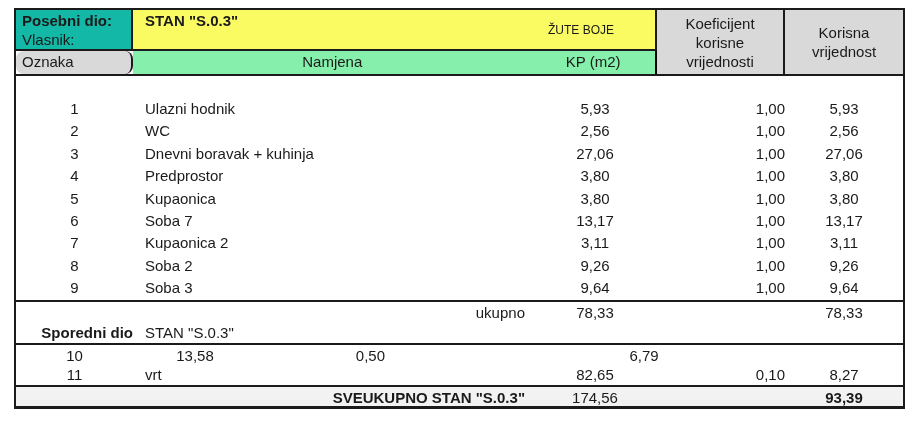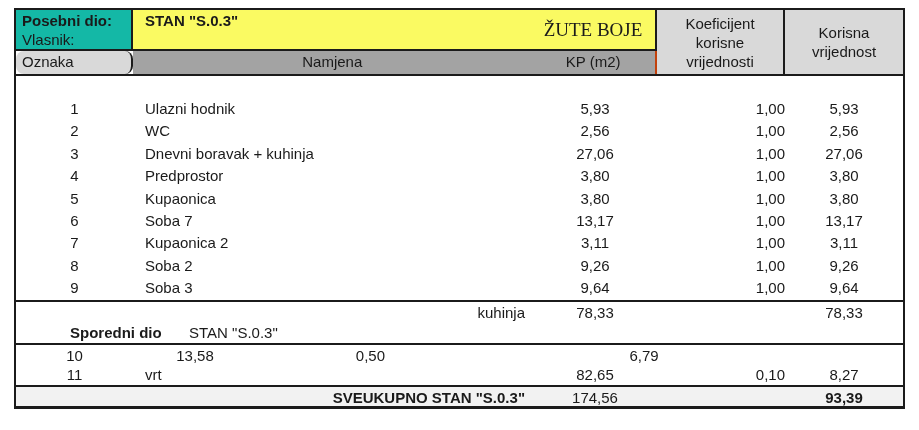--- a/index.html
+++ b/index.html
@@ -14,47 +14,47 @@
          grid-template-rows:41px 23px; border-bottom:2px solid #1b1b1b; }
   .cell { font-size:15px; overflow:hidden; }
   .owner { grid-column:1; grid-row:1; background:#14b8a6;
            border-right:2px solid #1b1b1b; border-bottom:2px solid #1b1b1b;
            padding:1px 0 0 6px; line-height:19px; }
   .owner .b { font-weight:bold; display:block; }
   .yellowcell { grid-column:2; grid-row:1; background:#fafa62;
                 border-right:2px solid #1b1b1b; border-bottom:2px solid #1b1b1b;
                 position:relative; }
   .stan { position:absolute; left:12px; top:2px; font-weight:bold; font-size:15px; }
-  .zute { position:absolute; right:0; top:0; bottom:0; width:124px;
-          display:flex; align-items:center; justify-content:center; font-size:19px;font-family:Liberation Serif, serif; }
+  .zute { position:absolute; right:12px; top:0; bottom:0; width:124px;
+          display:flex; align-items:center; justify-content:center; font-size:12px; }
   .koefhdr { grid-column:3; grid-row:1 / span 2; background:#d9d9d9;
              border-right:2px solid #1b1b1b; display:flex; align-items:center;
              justify-content:center; text-align:center; line-height:19px; padding:17px 8px; }
   .korhdr  { grid-column:4; grid-row:1 / span 2; background:#d9d9d9;
              display:flex; align-items:center; justify-content:center;
              text-align:center; line-height:19px; padding:0 10px; }
   .oznakahdr { grid-column:1; grid-row:2; background:#d9d9d9;
                border-right:2px solid #1b1b1b; padding-left:6px; line-height:21px;border-radius:8px; }
-  .namkp { grid-column:2; grid-row:2; background:#a3a3a3;
-           border-right:2px solid #c2410c; display:flex; line-height:21px; }
+  .namkp { grid-column:2; grid-row:2; background:#86efac;
+           border-right:2px solid #000000; display:flex; line-height:21px; }
   .namkp .nam { width:400px; text-align:center; }
   .namkp .kp  { width:124px; text-align:center; }
 
   
   .row { display:flex; font-size:15px; height:22.4px; line-height:22.4px; }
   .row.h22 { height:22px; line-height:22px; }
   .row.h21 { height:21px; line-height:21px; }
   .c-ozn { width:117px; text-align:center; }
   .c-nam { width:400px; text-align:left; padding-left:12px; }
   .c-kp  { width:124px; text-align:center; }
   .c-koef{ width:128px; text-align:right; }
   .c-kor { flex:1; text-align:center; }
   .sep   { border-top:2px solid #1b1b1b; }
   .c-nam.right { text-align:right; padding-left:0; padding-right:8px; }
-  .c-ozn.left  { text-align:left; padding-left:10px; font-weight:bold;margin-left:44px; }
+  .c-ozn.left  { text-align:right; padding-left:10px; font-weight:bold; }
   .grand { background:#f2f2f2; }
   .grand .c-label { width:517px; text-align:right; padding-right:8px; font-weight:bold; }
   .grand .c-kor { font-weight:bold; }
   .b { font-weight:bold; }
 </style>
 </head>
 <body>
 
 <div class="sheet">
   <div class="tbl">
@@ -138,21 +138,21 @@
     <div class="row">
       <span class="c-ozn">9</span>
       <span class="c-nam">Soba 3</span>
       <span class="c-kp">9,64</span>
       <span class="c-koef">1,00</span>
       <span class="c-kor">9,64</span>
     </div>
 
     <div class="row h22 sep">
       <span class="c-ozn"></span>
-      <span class="c-nam right">kuhinja</span>
+      <span class="c-nam right">ukupno</span>
       <span class="c-kp">78,33</span>
       <span class="c-koef"></span>
       <span class="c-kor">78,33</span>
     </div>
 
     <div class="row h21">
       <span class="c-ozn left">Sporedni dio</span>
       <span class="c-nam">STAN "S.0.3"</span>
       <span class="c-kp"></span>
       <span class="c-koef"></span>

